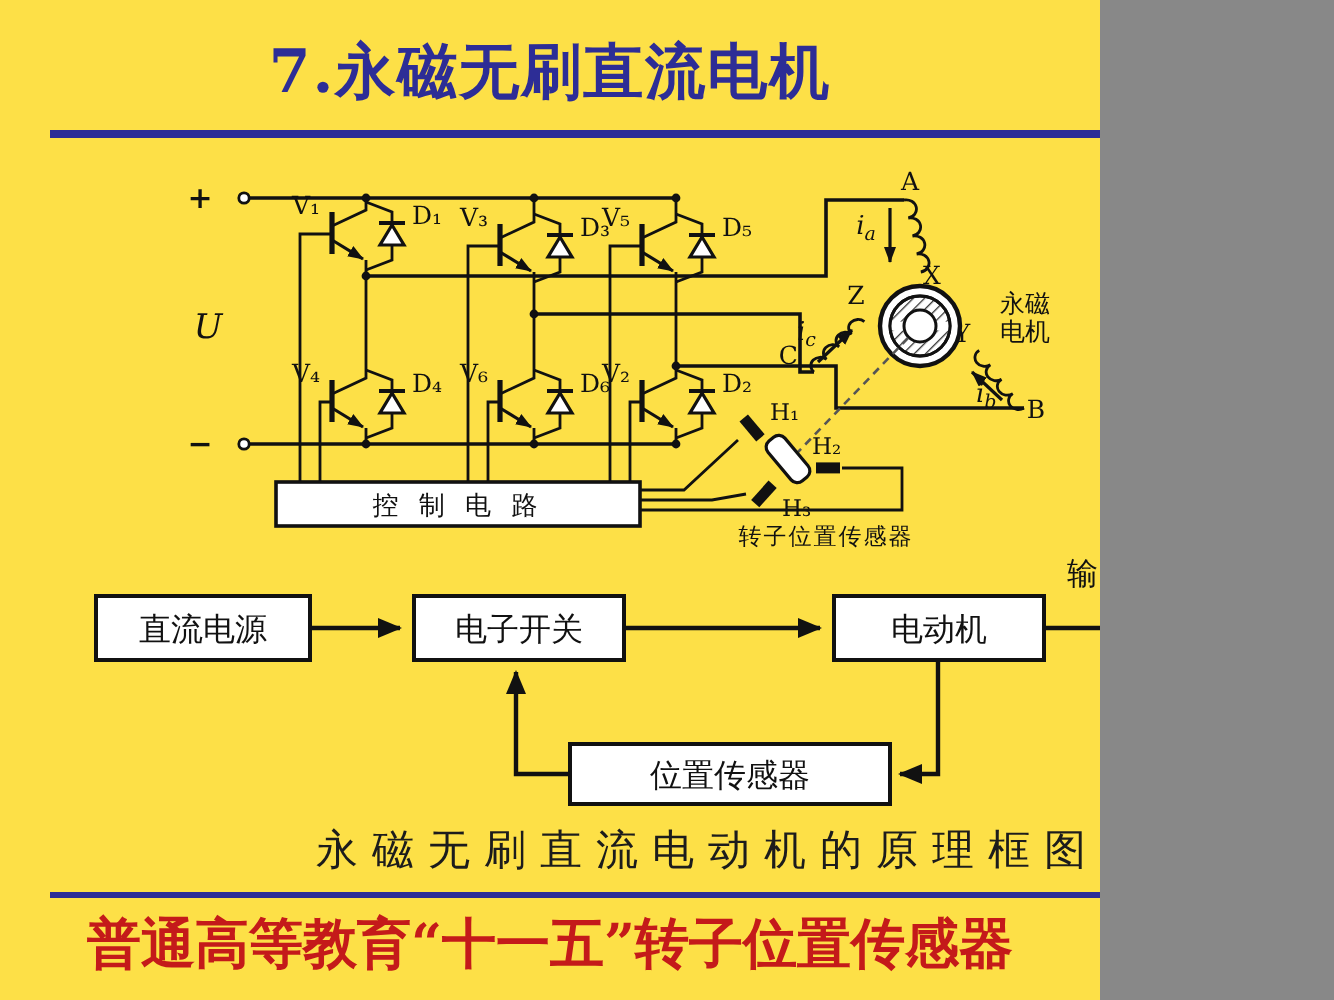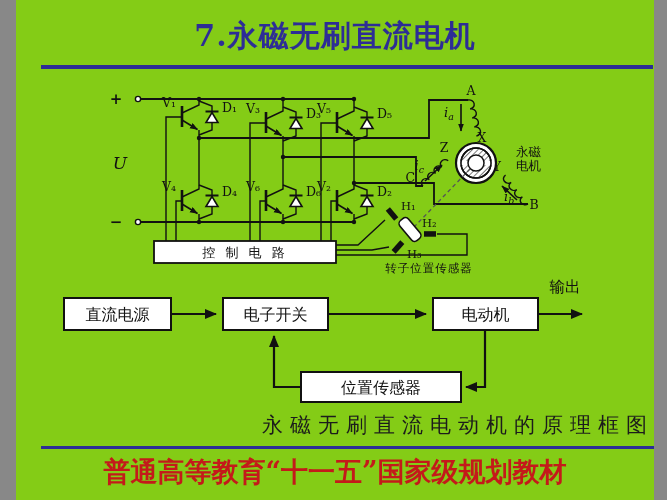--- a/index.html
+++ b/index.html
@@ -1,17 +1,17 @@
 <!DOCTYPE html>
 <html><head>
 <meta charset="utf-8">
 <style>
   html,body{margin:0;padding:0;background:#888;}
-  .slide{position:relative;width:638px;height:500px;background:#84cc16;overflow:hidden;
-         font-family:"DejaVu Serif","Liberation Serif",serif;margin-left:16px;}
+  .slide{position:relative;width:550px;height:500px;background:#fde047;overflow:hidden;
+         font-family:"DejaVu Serif","Liberation Serif",serif;}
   .title{position:absolute;top:16px;left:0;width:100%;text-align:center;
          font-size:30px;font-weight:bold;color:#2d2d96;letter-spacing:1px;}
   .rule{position:absolute;background:#2d2d96;}
   .rule1{top:65px;left:25px;width:612px;height:4px;}
   .rule2{top:446px;left:25px;width:616px;height:3px;}
   .caption{position:absolute;top:411px;left:0;width:100%;text-align:right;
            font-size:21px;color:#1c1c1c;letter-spacing:7px;}
   .footer{position:absolute;top:454px;left:0;width:100%;text-align:center;
           font-size:27px;font-weight:bold;color:#c41a1a;}
   svg{position:absolute;top:0;left:0;}
@@ -170,14 +170,14 @@
       <path d="M312,314 H410" class="barr" marker-end="url(#arrb)"></path>
       <path d="M522,314 H566" class="barr" marker-end="url(#arrb)"></path>
       <path d="M469,330 V387 H450" class="barr" marker-end="url(#arrb)"></path>
       <path d="M285,387 H258 V336" class="barr" marker-end="url(#arrb)"></path>
       <text x="549" y="292" font-size="15.5" text-anchor="middle">输出</text>
     </g>
   </svg>
 
   <div class="caption">永磁无刷直流电动机的原理框图</div>
   <div class="rule rule2"></div>
-  <div class="footer">普通高等教育“十一五”国家级规划教材</div>
+  <div class="footer">普通高等教育“十一五”转子位置传感器</div>
 </div>
 
 </body></html>

